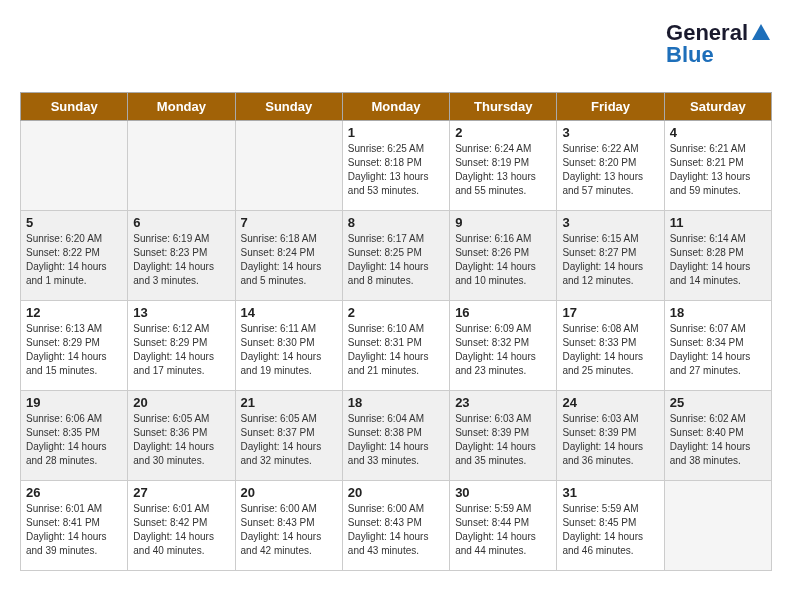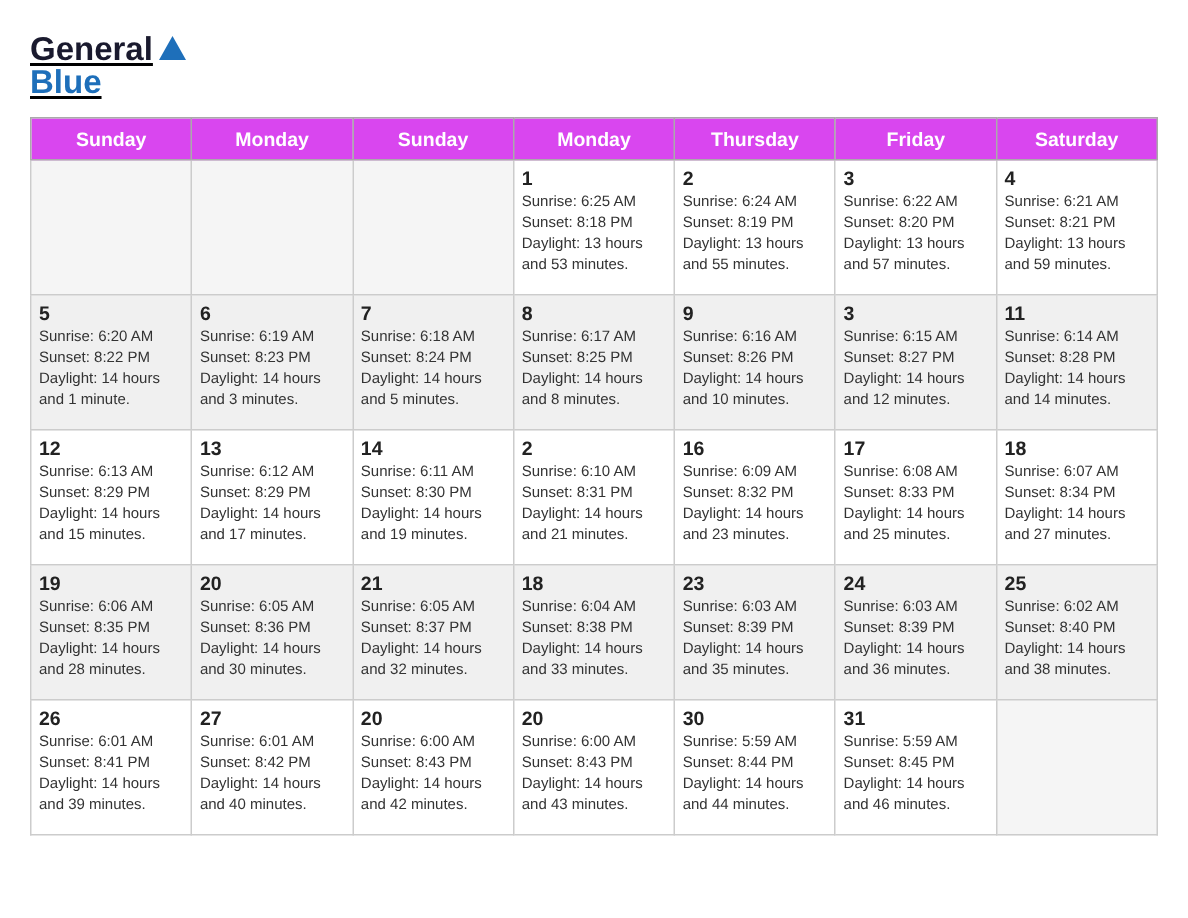--- a/index.html
+++ b/index.html
@@ -5,24 +5,23 @@
     * { margin: 0; padding: 0; box-sizing: border-box; }
     body {
       font-family: Arial, sans-serif;
       background: #fff;
       width: 792px;
       min-height: 612px;
       padding: 20px;
     }
     .header {
       display: flex;
-      justify-content: space-between;
+      justify-content: flex-end;
       align-items: flex-start;
-      margin-bottom: 10px;
-      text-decoration: underline;
+      margin-bottom: 24px;
     }
     .logo {
       display: flex;
       flex-direction: column;
       align-items: flex-start;
     }
     .logo-text {
       font-size: 22px;
       font-weight: bold;
       color: #1a1a2e;
@@ -41,21 +40,21 @@
     .location {
       font-size: 16px;
       color: #333;
     }
     table {
       width: 100%;
       border-collapse: collapse;
       table-layout: fixed;
     }
     th {
-      background-color: #d946ef;
+      background-color: #a16207;
       color: #fff;
       text-align: center;
       padding: 6px 4px;
       font-size: 13px;
       font-weight: bold;
       border: 1px solid #aaa;
     }
     td {
       border: 1px solid #ccc;
       vertical-align: top;

